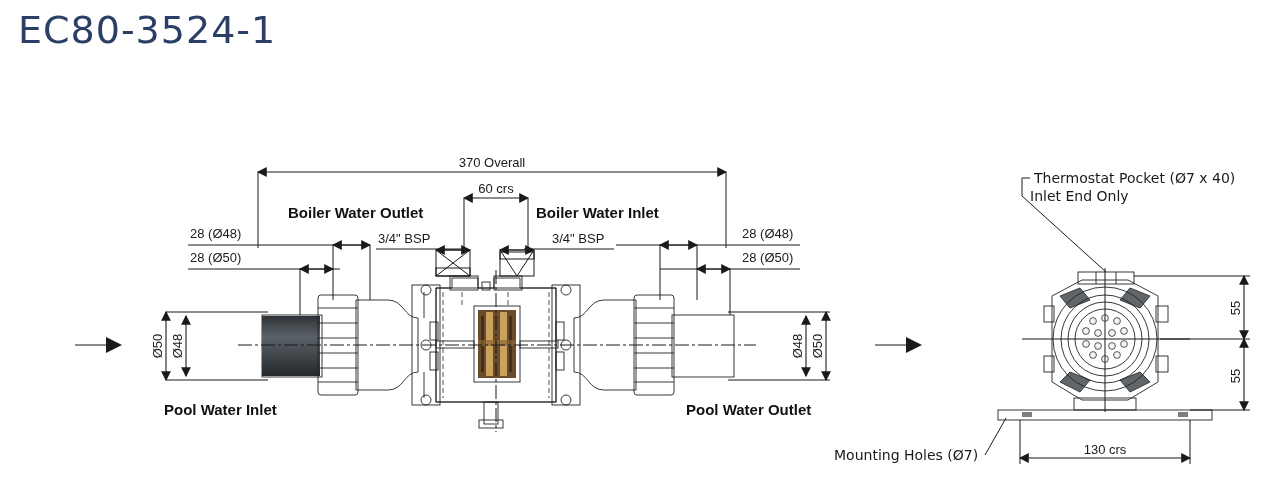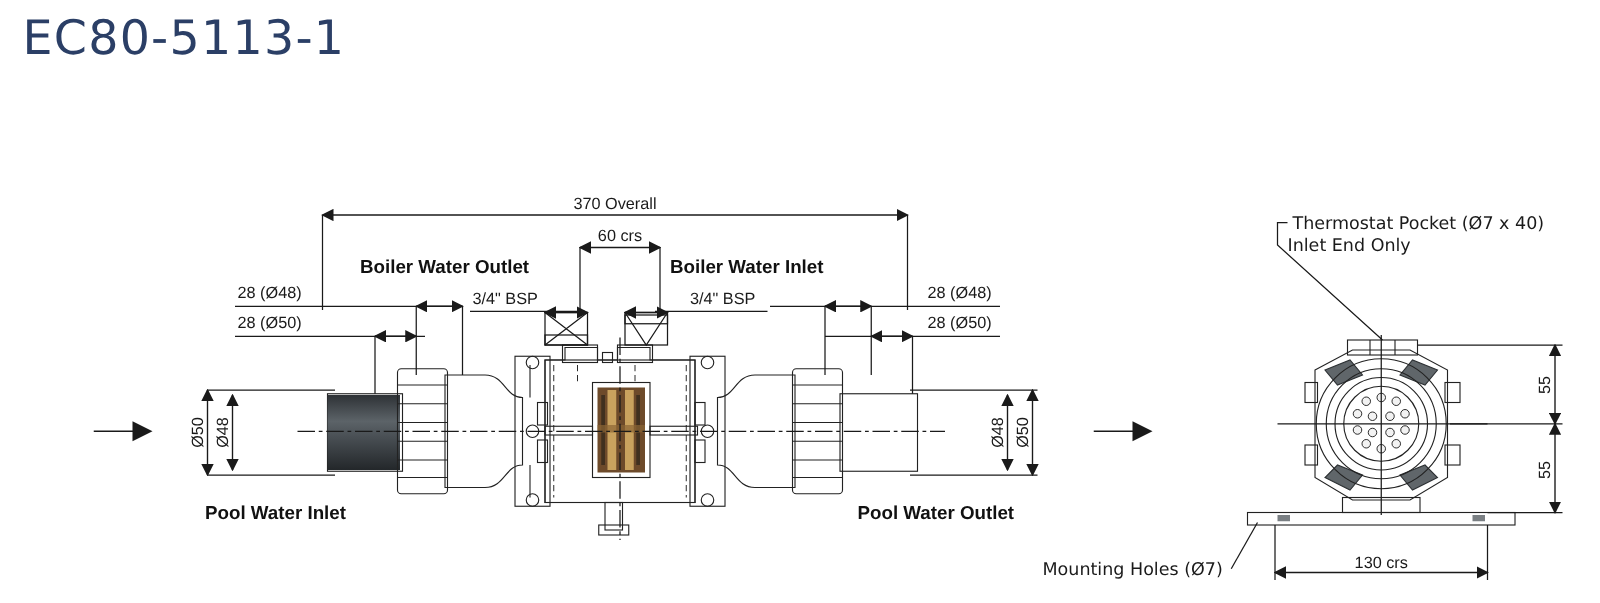--- a/index.html
+++ b/index.html
@@ -73,21 +73,21 @@
   }
   .edge {
     stroke: #222;
     stroke-width: 0.9;
     fill: none;
   }
 </style>
 </head>
 <body>
 
-<div id="page-title">EC80-5113-1</div>
+<div id="page-title">EC80-3524-1</div>
 
 <svg id="drawing-canvas" viewBox="0 0 1280 482">
   <defs>
     <linearGradient id="gradPipe" x1="0" y1="0" x2="0" y2="1">
       <stop offset="0%" stop-color="#2e3236"></stop>
       <stop offset="35%" stop-color="#5c6368"></stop>
       <stop offset="55%" stop-color="#4a5055"></stop>
       <stop offset="100%" stop-color="#23272a"></stop>
     </linearGradient>
     <linearGradient id="gradNut" x1="0" y1="0" x2="0" y2="1">

